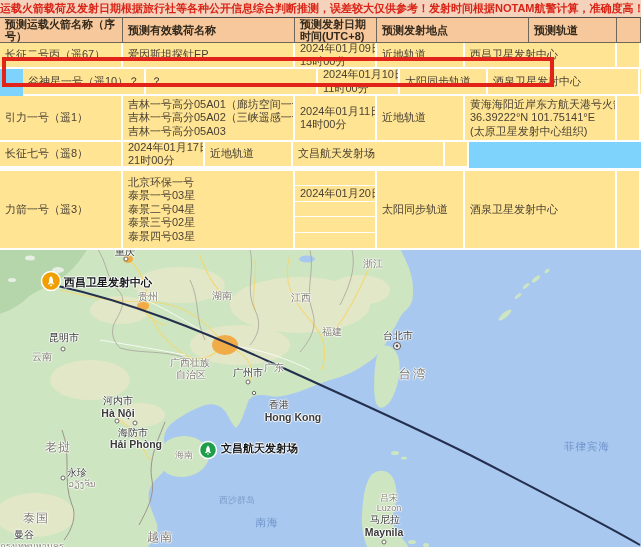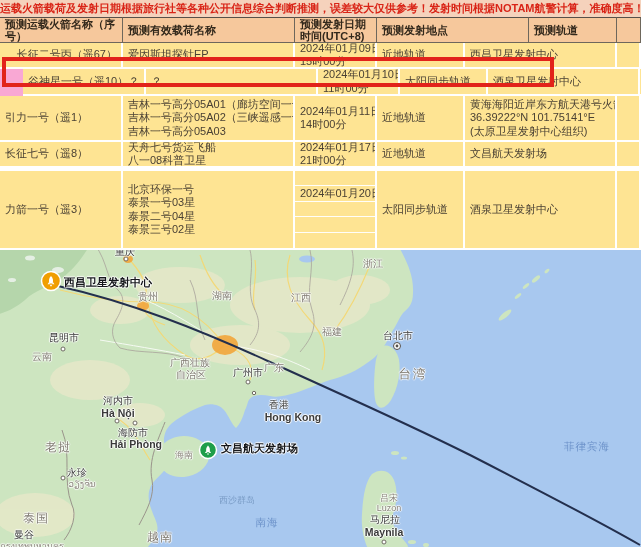--- a/index.html
+++ b/index.html
@@ -1,17 +1,17 @@
 <!DOCTYPE html>
 <html><head>
 <meta charset="utf-8">
 <style>
   html,body{margin:0;padding:0;}
   body{font-family:"Liberation Sans","DejaVu Sans",sans-serif;}
-  #screen{position:relative;width:641px;height:547px;overflow:hidden;background:#f9a8d4;}
+  #screen{position:relative;width:641px;height:547px;overflow:hidden;background:#7dd3fc;}
 
   
   #banner{position:absolute;left:0;top:0;width:641px;height:17px;background:#f5d2bc;
     color:#d92417;font-weight:bold;font-size:11px;line-height:17px;text-align:center;white-space:nowrap;}
 
   
   #table{position:absolute;left:0;top:17px;width:641px;}
   .t-row{display:flex;width:641px;box-sizing:border-box;}
   .t-cell{box-sizing:border-box;overflow:hidden;display:flex;flex-direction:column;justify-content:center;
     padding:1px 4px 1px 5px;font-size:11px;line-height:13.5px;color:#4a4134;}
@@ -54,21 +54,21 @@
       <div class="t-row hdr" style="height: 26px;">
         <div class="t-cell" style="width: 123px;">预测运载火箭名称（序号）</div>
         <div class="t-cell" style="width: 172px;">预测有效载荷名称</div>
         <div class="t-cell" style="width: 82px;">预测发射日期
 时间(UTC+8)</div>
         <div class="t-cell" style="width: 152px;">预测发射地点</div>
         <div class="t-cell" style="width: 88px;">预测轨道</div>
         <div class="t-cell" style="width: 24px;"></div>
       </div>
       <div class="t-row dat" style="height: 26px;">
-        <div class="t-cell" style="width: 123px; text-align: right;">长征二号丙（遥67）</div>
+        <div class="t-cell" style="width: 123px;">长征二号丙（遥67）</div>
         <div class="t-cell" style="width: 172px;">
           <div>爱因斯坦探针EP</div>
         </div>
         <div class="t-cell" style="width: 82px;">
           <div>2024年01月09日</div>
           <div>15时00分</div>
         </div>
         <div class="t-cell" style="width: 88px;">近地轨道</div>
         <div class="t-cell" style="width: 152px;">
           <div>西昌卫星发射中心</div>
@@ -104,42 +104,39 @@
         <div class="t-cell" style="width: 88px;">近地轨道</div>
         <div class="t-cell" style="width: 152px;">
           <div>黄海海阳近岸东方航天港号火箭发射船</div>
           <div>36.39222°N 101.75141°E</div>
           <div>(太原卫星发射中心组织)</div>
         </div>
         <div class="t-cell" style="width: 24px;"></div>
       </div>
       <div class="t-row dat" style="height: 26px;">
         <div class="t-cell" style="width: 123px;">长征七号（遥8）</div>
-        <div class="t-cell" style="width: 172px;">
-          <div>天舟七号货运飞船</div>
-          <div>八一08科普卫星</div>
-        </div>
         <div class="t-cell" style="width: 82px;">
           <div>2024年01月17日</div>
           <div>21时00分</div>
         </div>
         <div class="t-cell" style="width: 88px;">近地轨道</div>
         <div class="t-cell" style="width: 152px;">
           <div>文昌航天发射场</div>
         </div>
         <div class="t-cell" style="width: 24px;"></div>
       </div>
       <div class="thick-div"></div>
       <div class="t-row dat" style="height: 79px;">
         <div class="t-cell" style="width: 123px;">力箭一号（遥3）</div>
         <div class="t-cell" style="width: 172px;">
           <div>北京环保一号</div>
           <div>泰景一号03星</div>
           <div>泰景二号04星</div>
           <div>泰景三号02星</div>
+          <div>泰景四号03星</div>
         </div>
         <div class="t-cell" style="width: 82px; padding: 0px; justify-content: flex-start;">
           <div class="date-sub" style="height: 15.8px; padding-left: 5px;"></div>
           <div class="date-sub" style="height: 15.8px; padding-left: 5px;">2024年01月20日</div>
           <div class="date-sub" style="height: 15.8px; padding-left: 5px;"></div>
           <div class="date-sub" style="height: 15.8px; padding-left: 5px;"></div>
           <div class="date-sub" style="height: 15.8px; padding-left: 5px;"></div>
         </div>
         <div class="t-cell" style="width: 88px;">太阳同步轨道</div>
         <div class="t-cell" style="width: 152px;">

